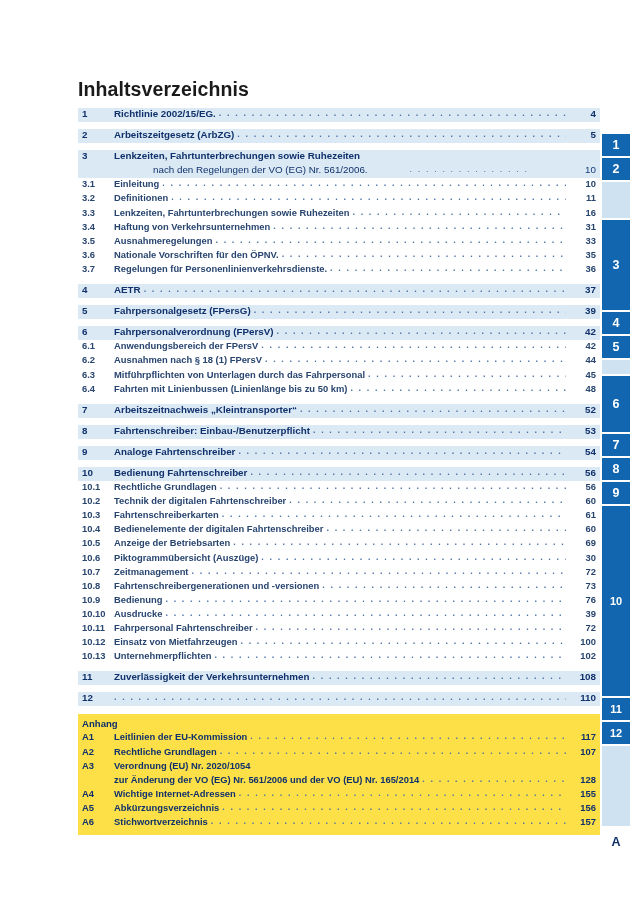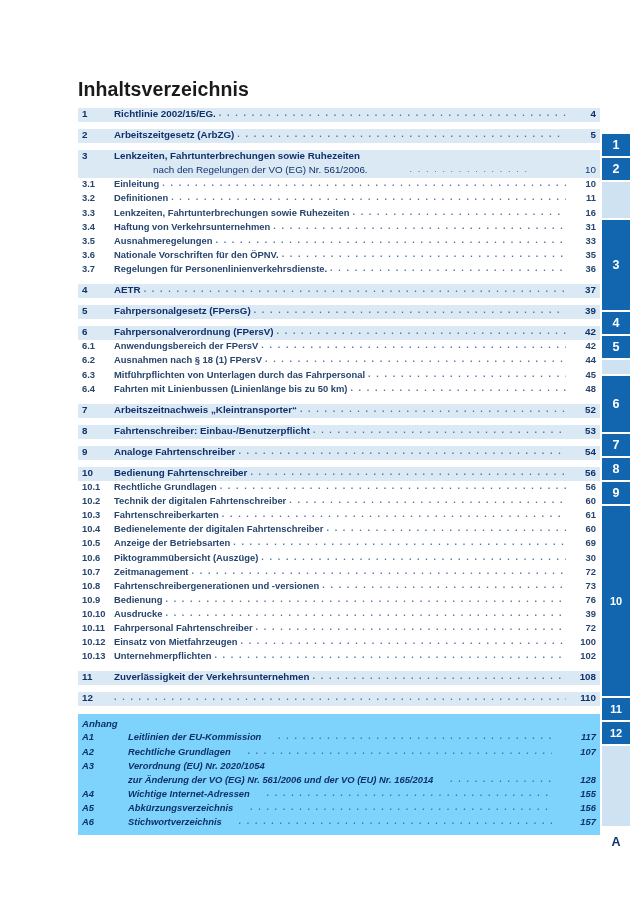--- a/index.html
+++ b/index.html
@@ -88,34 +88,33 @@
   .row.cont {
     font-weight: normal;
     font-size: 9.8px;
     color: #10316b;
     gap: 39px;
   }
   .spacer7 { height: 7px; }
 
   
   .anhang {
-    background: #7dd3fc;
+    background: #fde047;
     padding: 3px 0 5px 0;
     margin-top: 8px;
-    font-style: italic;
   }
   .anhang .heading {
     font-size: 9.6px;
     font-weight: bold;
     color: #10316b;
     padding-left: 4px;
     height: 14px;
     line-height: 14px;
   }
-  .anhang .row { font-weight: bold; color: #10316b; gap: 14px; }
+  .anhang .row { font-weight: bold; color: #10316b; }
   .anhang .row .num, .anhang .row .pg { color: #10316b; }
   .tab {
     width: 28px;
     background: #1266b0;
     color: #ffffff;
     font-size: 12.5px;
     font-weight: bold;
     text-align: center;
     box-sizing: border-box;
     margin-bottom: 2px;

